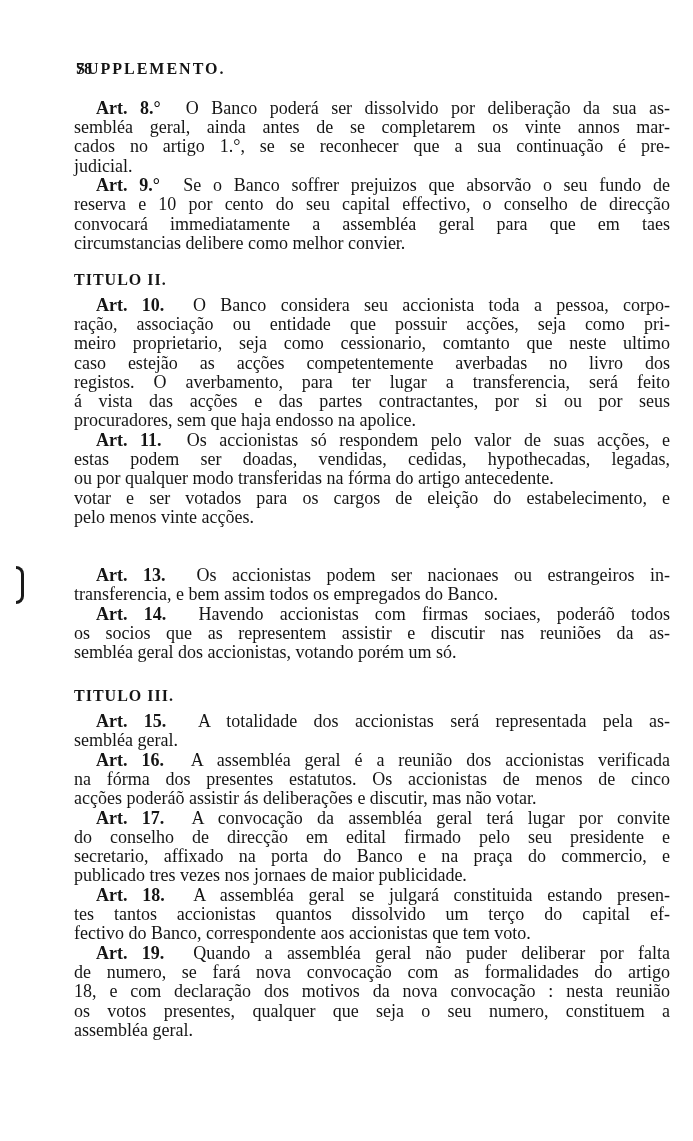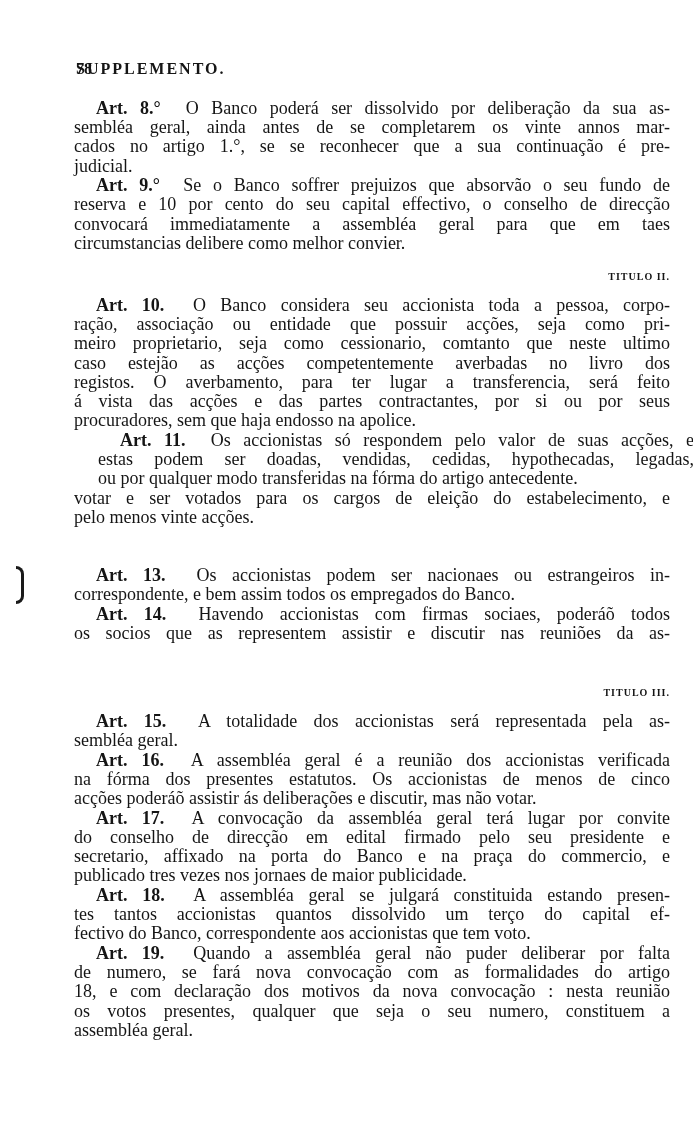--- a/index.html
+++ b/index.html
@@ -63,22 +63,22 @@
     .line.indent {
       padding-left: 22px;
     }
     .art-label {
       font-weight: bold;
     }
     .section-title {
       position: absolute;
       left: 58px;
       width: 596px;
-      text-align: right;
-      font-size: 10px;
+      text-align: left;
+      font-size: 16px;
       font-weight: bold;
       letter-spacing: 1px;
     }
     .margin-mark {
       position: absolute;
       left: 0px;
       top: 566px;
       width: 8px;
       height: 38px;
       border: 3px solid #1a1a1a;
@@ -115,36 +115,37 @@
       <div class="section-title" style="top: 271px;">TITULO II.</div>
       <div class="text-block" style="top: 296px;">
         <span class="line indent"><span class="art-label">Art. 10.</span>&nbsp; <span>O Banco considera seu accionista toda a pessoa, corpo-</span></span>
         <span class="line"><span>ração, associação ou entidade que possuir acções, seja como pri-</span></span>
         <span class="line"><span>meiro proprietario, seja como cessionario, comtanto que neste ultimo</span></span>
         <span class="line"><span>caso estejão as acções competentemente averbadas no livro dos</span></span>
         <span class="line"><span>registos. O averbamento, para ter lugar a transferencia, será feito</span></span>
         <span class="line"><span>á vista das acções e das partes contractantes, por si ou por seus</span></span>
         <span class="line last"><span>procuradores, sem que haja endosso na apolice.</span></span>
       </div>
-      <div class="text-block" style="top: 430.8px; margin-left: 24px;">
+      <div class="text-block" style="top: 430.8px;">
         <span class="line indent"><span class="art-label">Art. 11.</span>&nbsp; <span>Os accionistas só respondem pelo valor de suas acções, e</span></span>
         <span class="line"><span>estas podem ser doadas, vendidas, cedidas, hypothecadas, legadas,</span></span>
         <span class="line last"><span>ou por qualquer modo transferidas na fórma do artigo antecedente.</span></span>
       </div>
       <div class="text-block" style="top: 488.8px;">
         <span class="line"><span>votar e ser votados para os cargos de eleição do estabelecimento, e</span></span>
         <span class="line last"><span>pelo menos vinte acções.</span></span>
       </div>
       <div class="text-block" style="top: 566px;">
         <span class="line indent"><span class="art-label">Art. 13.</span>&nbsp; <span>Os accionistas podem ser nacionaes ou estrangeiros in-</span></span>
-        <span class="line last"><span>correspondente, e bem assim todos os empregados do Banco.</span></span>
+        <span class="line last"><span>transferencia, e bem assim todos os empregados do Banco.</span></span>
       </div>
       <div class="text-block" style="top: 604.8px;">
         <span class="line indent"><span class="art-label">Art. 14.</span>&nbsp; <span>Havendo accionistas com firmas sociaes, poderáõ todos</span></span>
         <span class="line"><span>os socios que as representem assistir e discutir nas reuniões da as-</span></span>
+        <span class="line last"><span>sembléa geral dos accionistas, votando porém um só.</span></span>
       </div>
       <div class="section-title" style="top: 687px;">TITULO III.</div>
       <div class="text-block" style="top: 712px;">
         <span class="line indent"><span class="art-label">Art. 15.</span>&nbsp; <span>A totalidade dos accionistas será representada pela as-</span></span>
         <span class="line last"><span>sembléa geral.</span></span>
       </div>
       <div class="text-block" style="top: 750.8px;">
         <span class="line indent"><span class="art-label">Art. 16.</span>&nbsp; <span>A assembléa geral é a reunião dos accionistas verificada</span></span>
         <span class="line"><span>na fórma dos presentes estatutos. Os accionistas de menos de cinco</span></span>
         <span class="line last"><span>acções poderáõ assistir ás deliberações e discutir, mas não votar.</span></span>

